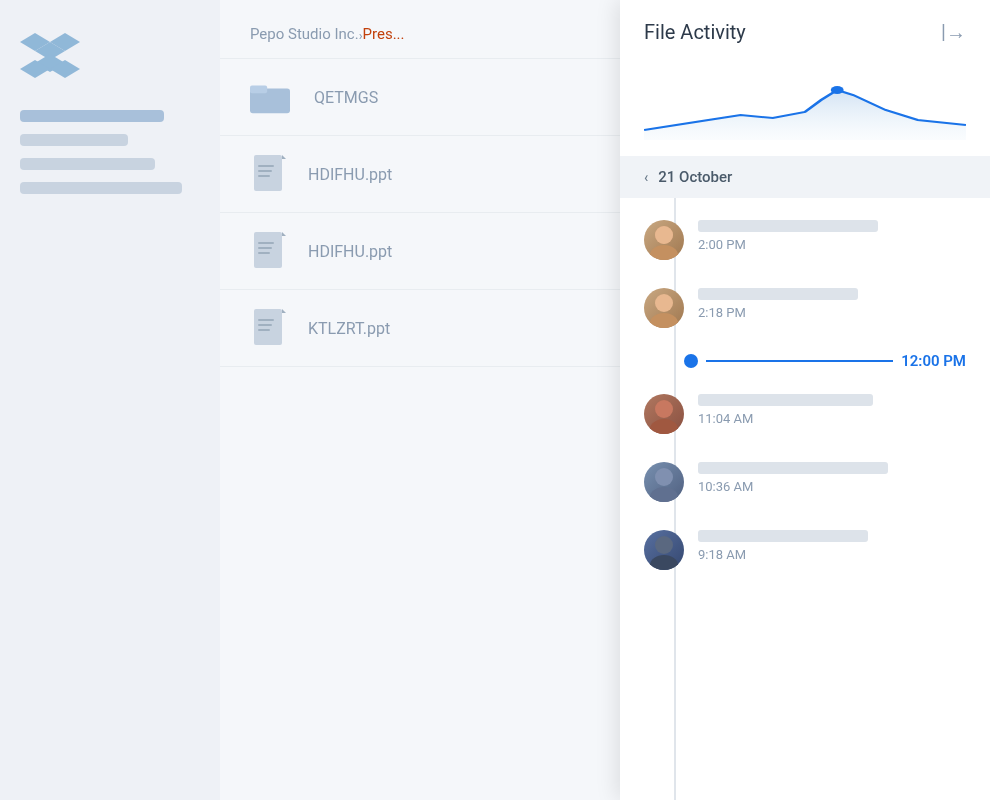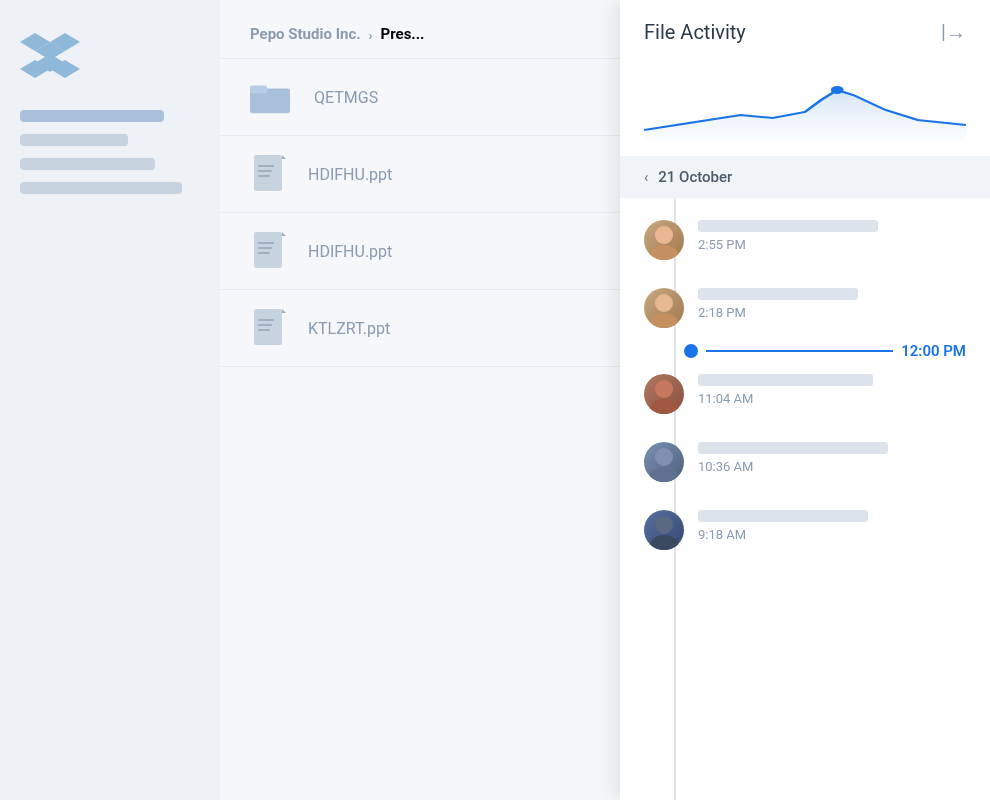--- a/index.html
+++ b/index.html
@@ -45,29 +45,28 @@
       position: relative;
     }
 
     
     .breadcrumb {
       padding: 25px 30px 15px;
       font-size: 15px;
       color: #8a9bb0;
       display: flex;
       align-items: flex-end;
-      gap: 8px;
-      font-weight: bold;
+      gap: 0;
     }
     .breadcrumb-chevron {
       color: #8a9bb0;
       font-size: 13px;
     }
     .breadcrumb-current {
-      color: #000000;
+      color: #c2410c;
     }
 
     
     .file-list {
       flex: 1;
       overflow: hidden;
     }
     .file-item {
       display: flex;
       align-items: center;
@@ -244,21 +243,21 @@
       color: #8a9bb0;
     }
 
     
     .time-marker {
       display: flex;
       align-items: center;
       padding: 0 24px;
       gap: 0;
       position: relative;
-      margin: 0 0;
+      margin: 10px 0;
     }
     .time-marker-dot {
       width: 14px;
       height: 14px;
       border-radius: 50%;
       background: #1a73e8;
       flex-shrink: 0;
       position: relative;
       z-index: 2;
       margin-left: 40px;
@@ -400,21 +399,21 @@
 
           <svg viewBox="0 0 40 40" xmlns="http://www.w3.org/2000/svg" width="40" height="40">
             <circle cx="20" cy="15" r="9" fill="#d4a07a"></circle>
             <ellipse cx="20" cy="35" rx="14" ry="10" fill="#c49060"></ellipse>
             <circle cx="20" cy="15" r="9" fill="#e8b890"></circle>
           </svg>
         </div>
       </div>
       <div class="activity-content">
         <div class="activity-bar"></div>
-        <span class="activity-time">2:55 PM</span>
+        <span class="activity-time">2:00 PM</span>
       </div>
     </div>
 
     <div class="timeline-item">
       <div class="avatar avatar-2">
         <div class="avatar-face">
           <svg viewBox="0 0 40 40" xmlns="http://www.w3.org/2000/svg" width="40" height="40">
             <circle cx="20" cy="15" r="9" fill="#e8b890"></circle>
             <ellipse cx="20" cy="35" rx="14" ry="10" fill="#c49060"></ellipse>
           </svg>

